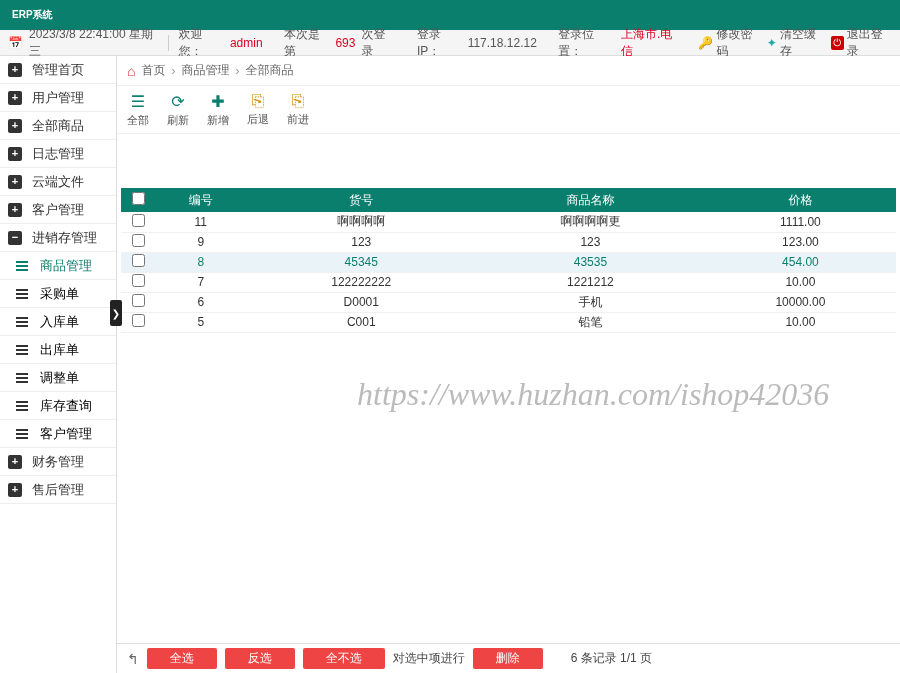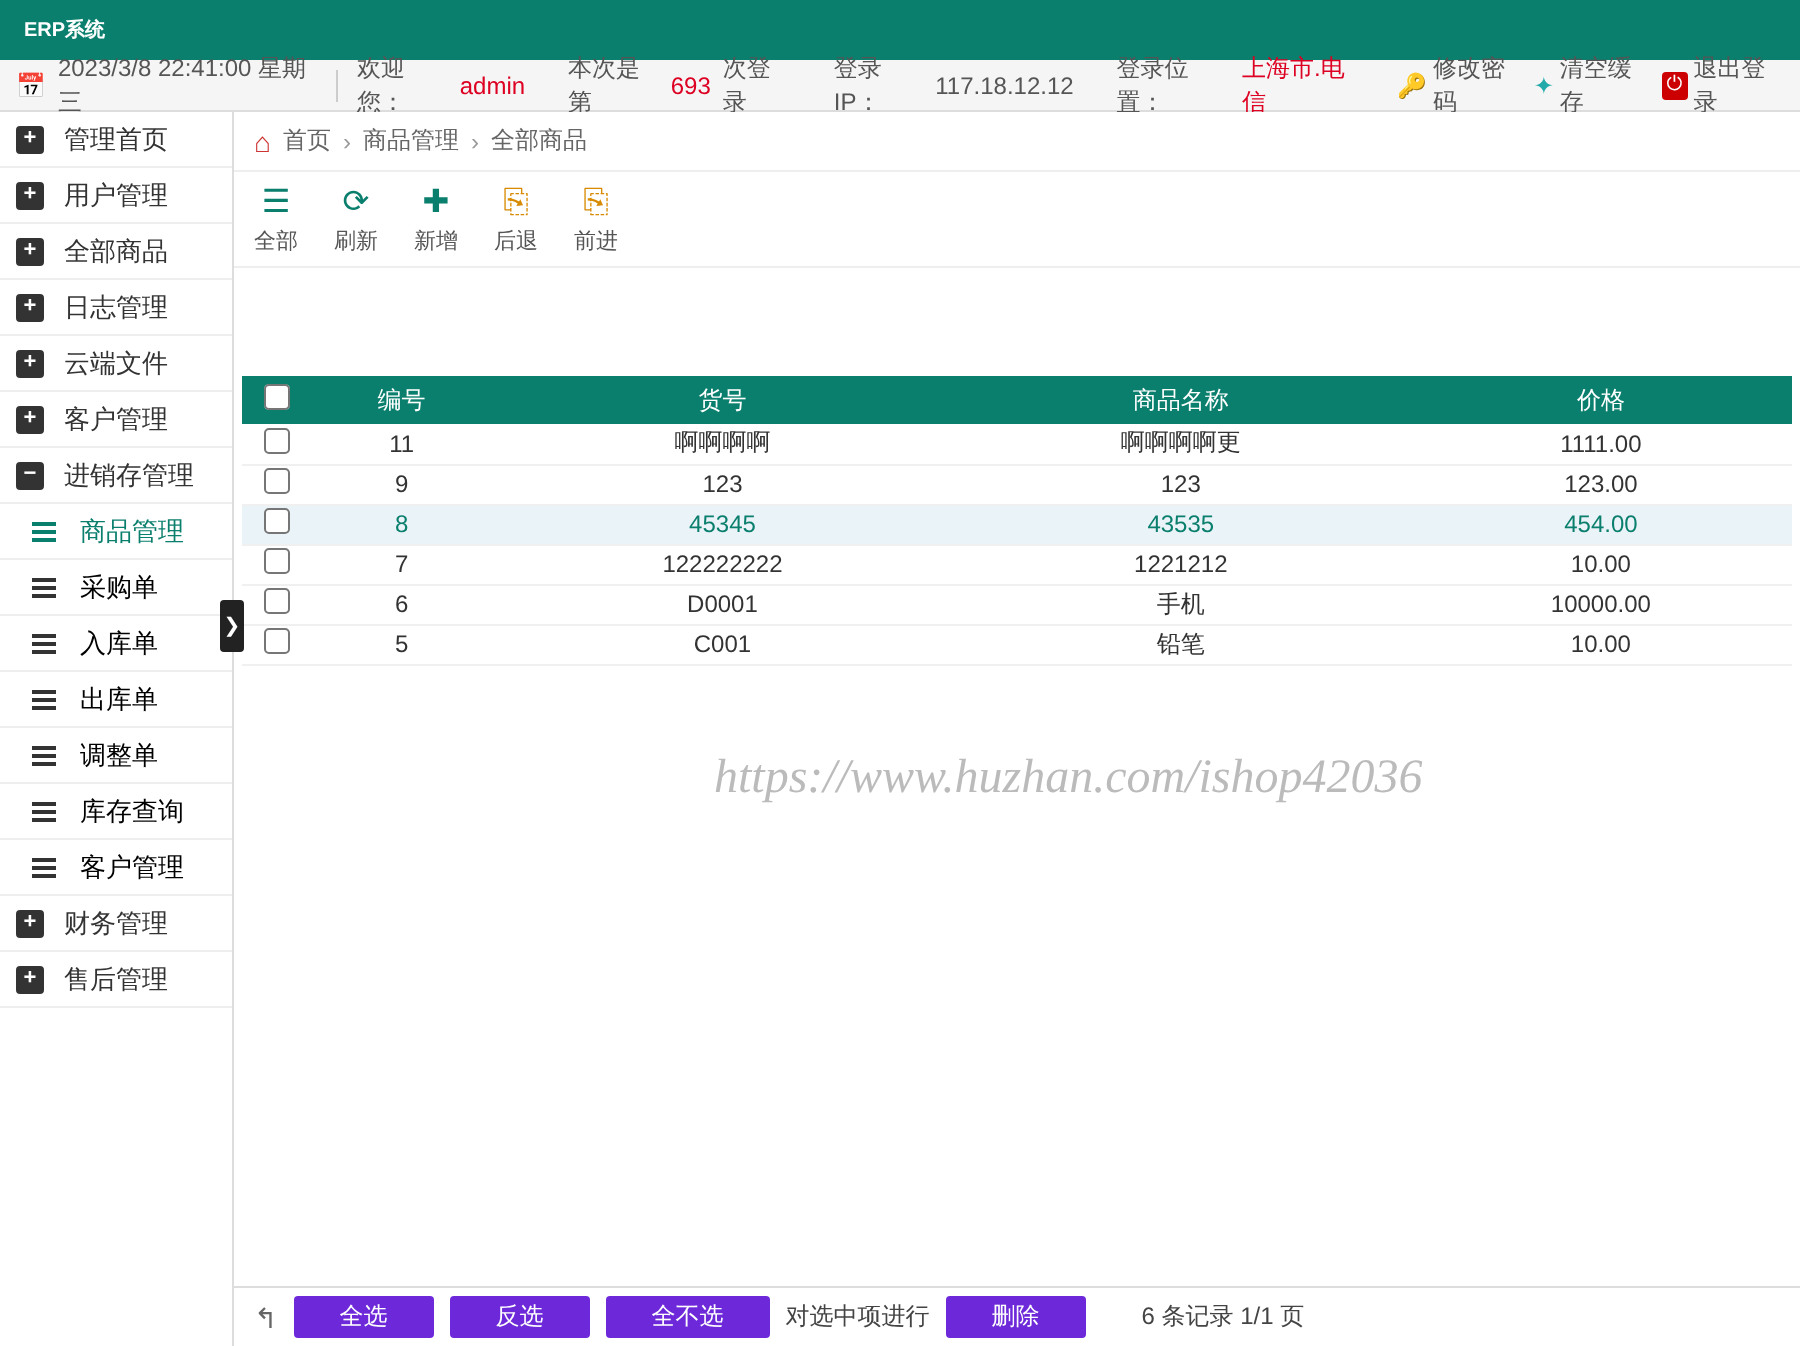--- a/index.html
+++ b/index.html
@@ -48,25 +48,25 @@
 .tb-btn.orange .ti { color:#d88a00; }
 
 .tablewrap { flex:1; overflow:auto; padding: 6px 4px 0 4px; }
 table { width:100%; border-collapse: collapse; margin-top: 48px; }
 thead th { background:#0B7F6E; color:#fff; height:24px; font-weight:normal; font-size:12px; }
 tbody td { height:20px; text-align:center; font-size:12px; border-bottom:1px solid #f0f0f0; }
 tbody tr:nth-child(odd) td { background:#fff; }
 tbody tr.hl td { background:#eaf3f7; color:#0B7F6E; }
 th.chk, td.chk { width:34px; }
 
-.watermark { position:absolute; left:240px; top:320px; font-size:24px; color:#bbb; font-family: Georgia, serif; font-style:italic; pointer-events:none; white-space:nowrap; }
+.watermark { position:absolute; left:240px; top:320px; font-size:32px; color:#bbb; font-family: Georgia, serif; font-style:italic; pointer-events:none; white-space:nowrap; }
 
 .footer { height:30px; border-top:1px solid #ddd; display:flex; align-items:center; padding:0 10px; gap:8px; font-size:12px; }
 .footer .arrow { color:#666; font-size:14px; }
-.footer .btn { background:#6d28d9; color:#fff; padding:2px 23px; border-radius:2px; cursor:pointer; }
+.footer .btn { background:#ef4444; color:#fff; padding:2px 23px; border-radius:2px; cursor:pointer; }
 .footer .txt { color:#444; }
 </style>
 </head>
 <body>
 
 <div class="header">
   <span class="header-title">ERP系统</span>
 </div>
 
 <div class="infobar">

